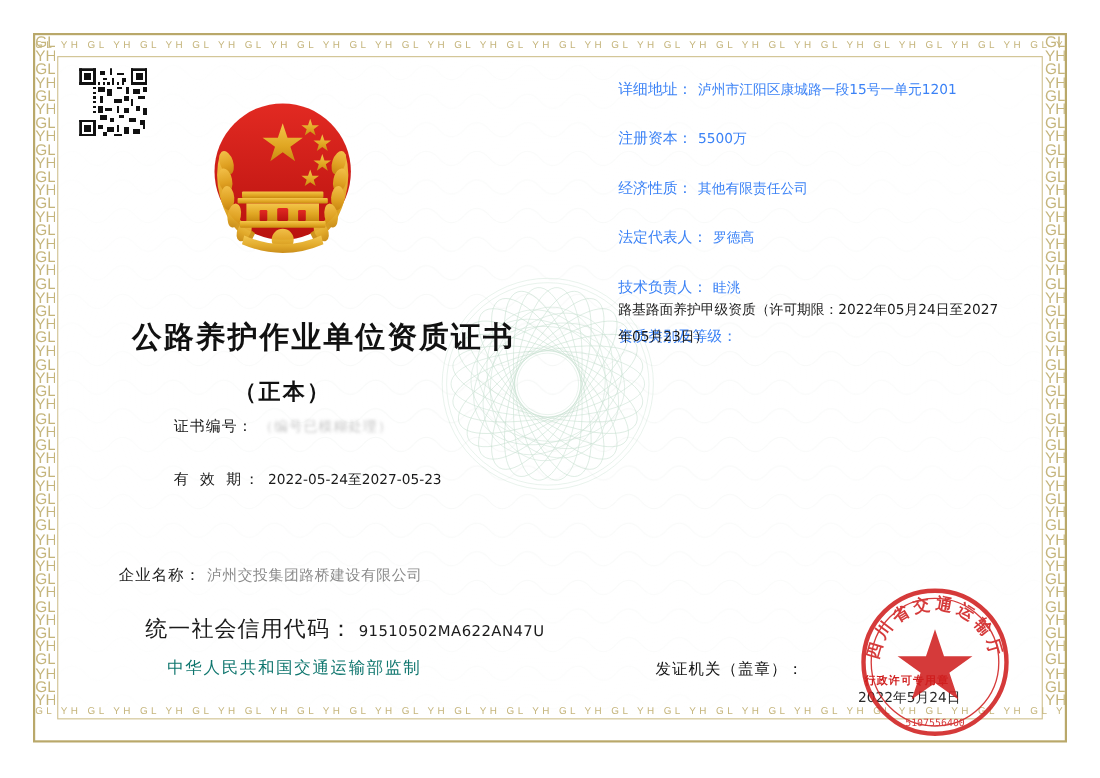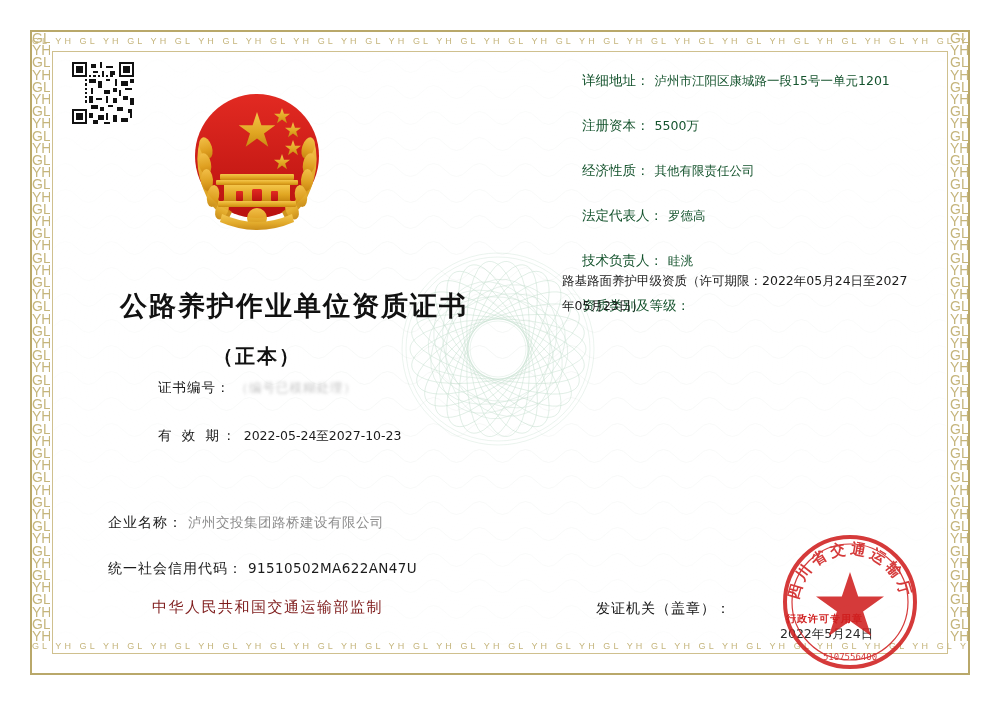--- a/index.html
+++ b/index.html
@@ -172,45 +172,44 @@
   .company-label { font-size: 14px; letter-spacing: 1px; }
   .company-value {
     font-size: 13.5px;
     color: rgba(40,40,40,0.55);
     filter: blur(0.7px);
     letter-spacing: 0.5px;
     margin-top: 48px;
   }
 
   .credit-row { left: 108px; top: 558px; }
-  .credit-label { font-size: 14px; letter-spacing: 1px; }
+  .credit-label { font-size: 20px; letter-spacing: 1px; margin-left: 24px; }
   .credit-value { font-size: 13.5px; letter-spacing: 0.4px; }
 
   .issuer-line {
     position: absolute;
     left: 152px;
     top: 598px;
     font-size: 15px;
     letter-spacing: 1.5px;
-    color: #7f1d1d;
+    color: #0f766e;
     white-space: nowrap;
   }
 
   
   .right-col {
     position: absolute;
     left: 562px;
     top: 62px;
     width: 350px;
   }
   .r-row {
     position: absolute;
     white-space: nowrap;
-    color: #14532d;
-    margin-left: 20px;
+    color: #3b82f6;
   }
   .r-label { font-size: 13.5px; }
   .r-value { font-size: 12.5px; }
 
   .r-addr   { top: 8px;   left: 0; }
   .r-cap    { top: 53px;  left: 0; }
   .r-econ   { top: 98px;  left: 0; }
   .r-legal  { top: 143px; left: 0; }
   .r-tech   { top: 188px; left: 0; }
   .r-qual   { top: 233px; left: 0; }
@@ -561,21 +560,21 @@
   <div class="main-title">公路养护作业单位资质证书</div>
   <div class="sub-title">（正本）</div>
 
   <div class="field-row cert-no-row">
     <span class="field-label cert-no-label">证书编号：</span>
     <span class="cert-no-value">（编号已模糊处理）</span>
   </div>
 
   <div class="field-row valid-row">
     <span class="field-label valid-label">有 效 期：</span>
-    <span class="field-value">2022-05-24至2027-10-23</span>
+    <span class="field-value">2022-05-24至2027-05-23</span>
   </div>
 
   <div class="field-row company-row">
     <span class="company-label">企业名称：</span>
     <span class="company-value">泸州交投集团路桥建设有限公司</span>
   </div>
 
   <div class="field-row credit-row">
     <span class="credit-label">统一社会信用代码：</span>
     <span class="credit-value">91510502MA622AN47U</span>

